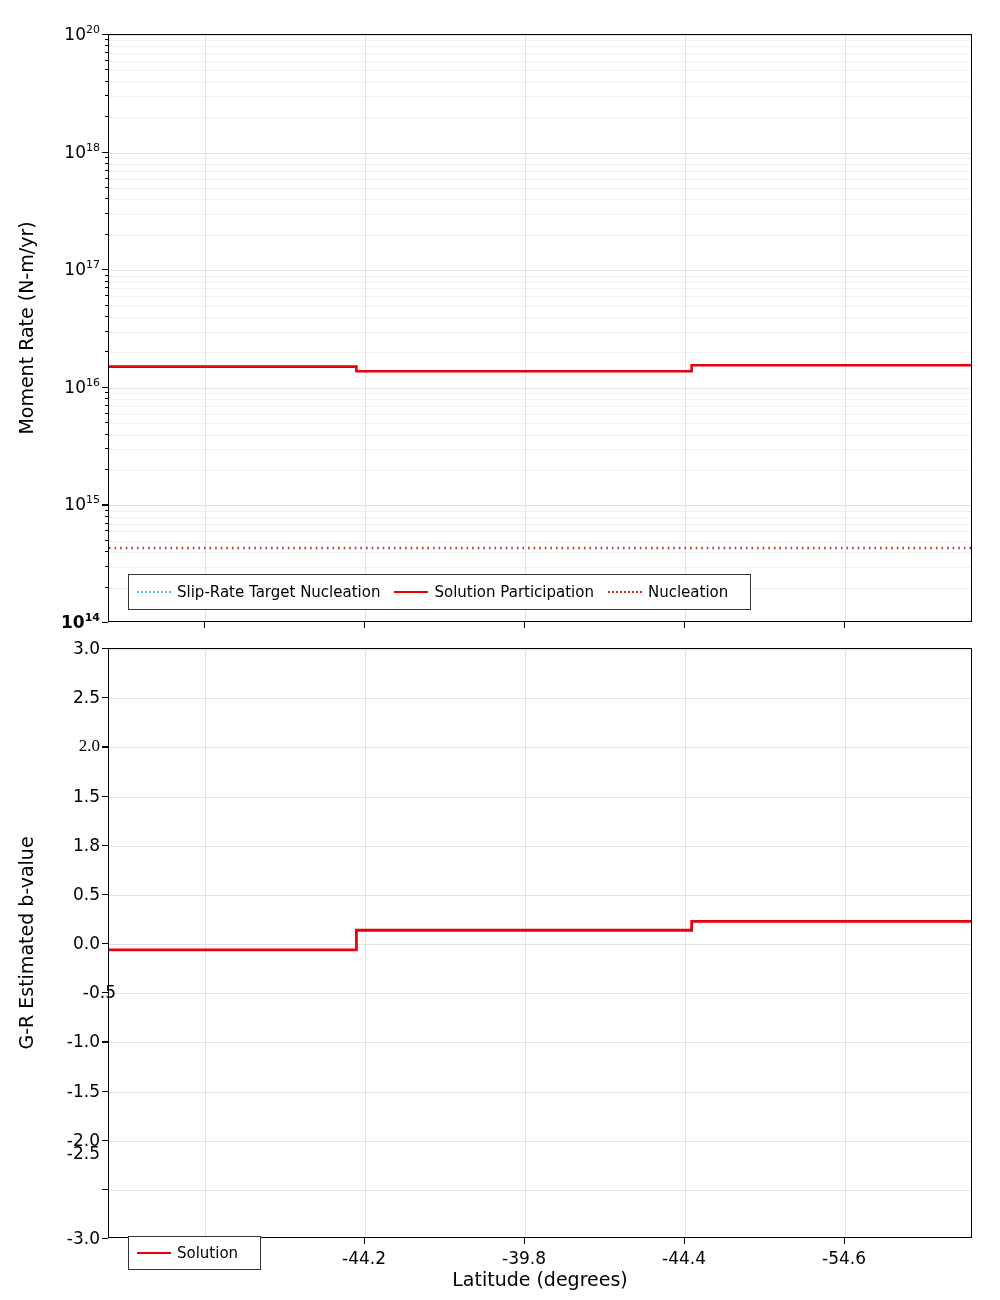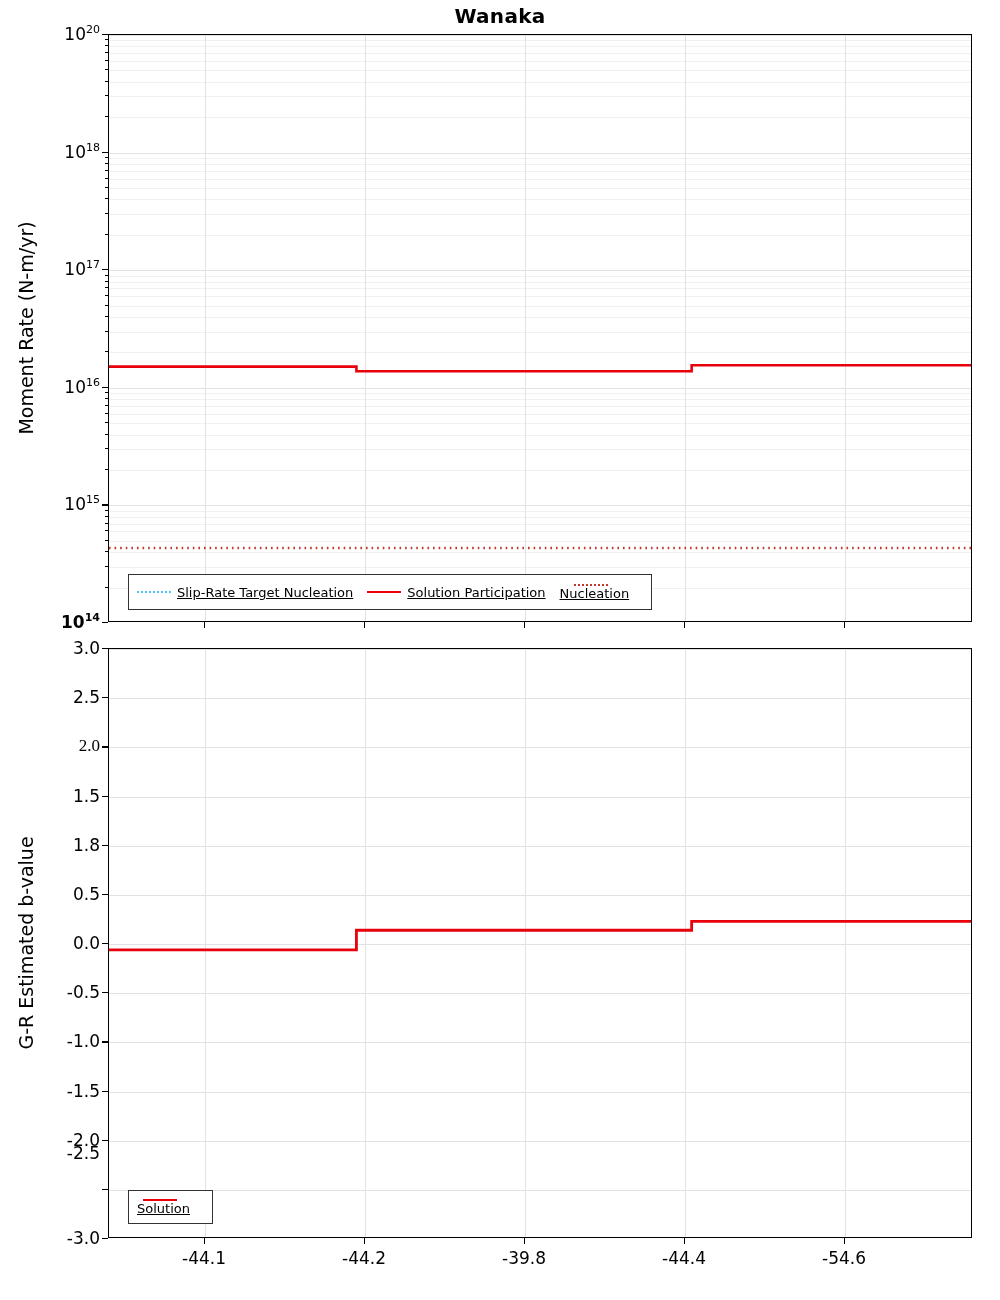--- a/index.html
+++ b/index.html
@@ -130,48 +130,47 @@
     align-items: center;
     padding: 4px 8px;
     box-sizing: border-box;
   }
   .legend-entry {
     display: flex;
     align-items: center;
     margin-right: 14px;
     white-space: nowrap;
   }
-  .legend-entry:last-child { margin-right: 14px; flex-direction: column; }
+  .legend-entry:last-child { margin-right: 14px; }
   .legend-swatch {
     width: 34px;
     height: 0;
     margin-right: 6px;
     flex: none;
   }
   .legend-swatch.solid { border-top: 2.4px solid; }
   .legend-swatch.dotted { border-top: 2.4px dotted; }
-  .legend-text { font-size: 13px; text-decoration: underline; }
+  .legend-text { font-size: 15px; }
 
   #legend-top {
     left: 128px;
     top: 574px;
     height: 36px;
   }
   #legend-bottom {
     left: 128px;
-    top: 1190px;
+    top: 1236px;
     height: 34px;
   }
 </style>
 </head>
 <body>
 
 <div id="figure">
 
-  <div class="fig-title">Wanaka</div>
 
   <div class="axes" id="axes-top">
     <div id="grid-top">
         <div class="gridline-h" style="top: 552.6px;"></div>
         <div class="gridline-h" style="top: 531.89px;"></div>
         <div class="gridline-h" style="top: 517.2px;"></div>
         <div class="gridline-h" style="top: 505.8px;"></div>
         <div class="gridline-h" style="top: 496.49px;"></div>
         <div class="gridline-h" style="top: 488.62px;"></div>
         <div class="gridline-h" style="top: 481.8px;"></div>
@@ -329,21 +328,21 @@
       <div class="ylabel-tick" style="left: 12px; width: 88px; top: 1238px; text-align: right;">-3.0</div>
       <div class="tick y" style="left: 102px; top: 1188.83px;"></div>
       <div class="ylabel-tick" style="left: 12px; width: 88px; top: 1153px;">-2.5</div>
       <div class="tick y" style="left: 102px; top: 1139.67px;"></div>
       <div class="ylabel-tick" style="left: 12px; width: 88px; top: 1139.67px;">-2.0</div>
       <div class="tick y" style="left: 102px; top: 1090.5px;"></div>
       <div class="ylabel-tick" style="left: 12px; width: 88px; top: 1090.5px;">-1.5</div>
       <div class="tick y" style="left: 102px; top: 1041.33px;"></div>
       <div class="ylabel-tick" style="left: 12px; width: 88px; top: 1041.33px;">-1.0</div>
       <div class="tick y" style="left: 102px; top: 992.17px;"></div>
-      <div class="ylabel-tick" style="left: 12px; width: 88px; top: 992.17px;">-0.5</div>
+      <div class="ylabel-tick" style="left: 28px; width: 88px; top: 992.17px;">-0.5</div>
       <div class="tick y" style="left: 102px; top: 943px;"></div>
       <div class="ylabel-tick" style="left: 12px; width: 88px; top: 943px;">0.0</div>
       <div class="tick y" style="left: 102px; top: 893.83px;"></div>
       <div class="ylabel-tick" style="left: 12px; width: 88px; top: 893.83px;">0.5</div>
       <div class="tick y" style="left: 102px; top: 844.67px;"></div>
       <div class="ylabel-tick" style="left: 12px; width: 88px; top: 844.67px;">1.8</div>
       <div class="tick y" style="left: 102px; top: 795.5px;"></div>
       <div class="ylabel-tick" style="left: 12px; width: 88px; top: 795.5px;">1.5</div>
       <div class="tick y" style="left: 102px; top: 746.33px;"></div>
       <div class="ylabel-tick" style="left: 12px; width: 88px; top: 746.33px; font-family: Liberation Serif, serif;">2.0</div>
@@ -356,20 +355,21 @@
       <div class="tick x" style="left: 364px; top: 1238px;"></div>
       <div class="xlabel-tick" style="left: 364px; top: 1248px;">-44.2</div>
       <div class="tick x" style="left: 524px; top: 1238px;"></div>
       <div class="xlabel-tick" style="left: 524px; top: 1248px;">-39.8</div>
       <div class="tick x" style="left: 684px; top: 1238px;"></div>
       <div class="xlabel-tick" style="left: 684px; top: 1248px;">-44.4</div>
       <div class="tick x" style="left: 844px; top: 1238px;"></div>
       <div class="xlabel-tick" style="left: 844px; top: 1248px;">-54.6</div>
     </div>
   <div class="axis-title-y" id="ytitle-bottom" style="left: 26px; top: 943px; transform: rotate(-90deg) translate(-50%, -50%);">G-R Estimated b-value</div>
+  <div class="axis-title-x" id="xtitle" style="top:1268px;">Latitude (degrees)</div>
 
   <div class="legend" id="legend-bottom">
       <div class="legend-entry">
         <span class="legend-swatch solid" style="border-top-color: rgb(232, 0, 11);"></span>
         <span class="legend-text">Solution</span>
       </div>
     </div>
 
 </div>
 

